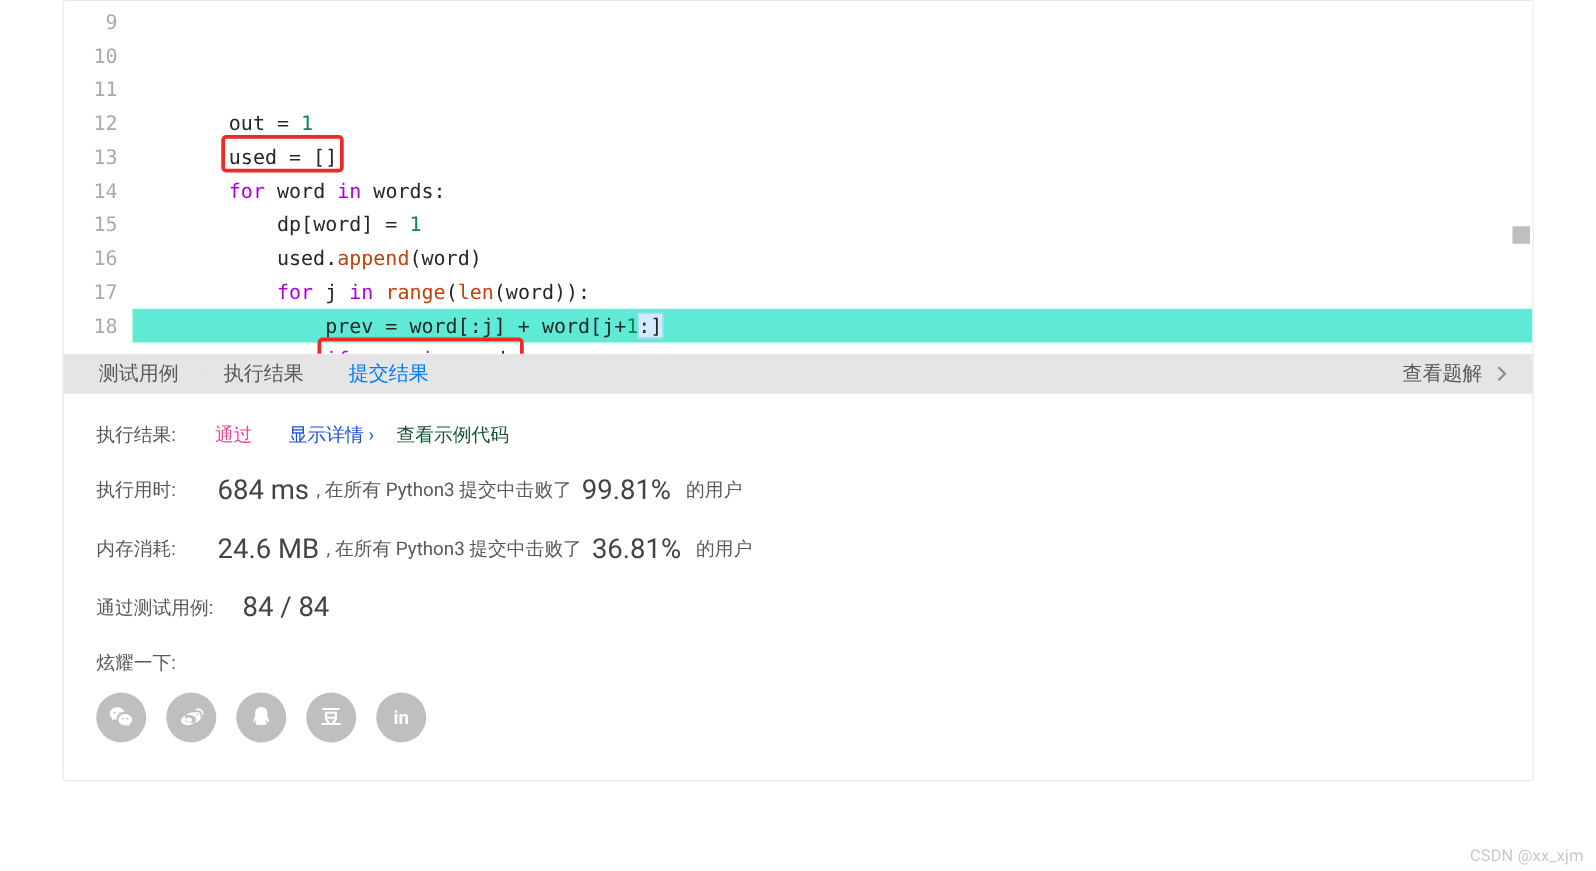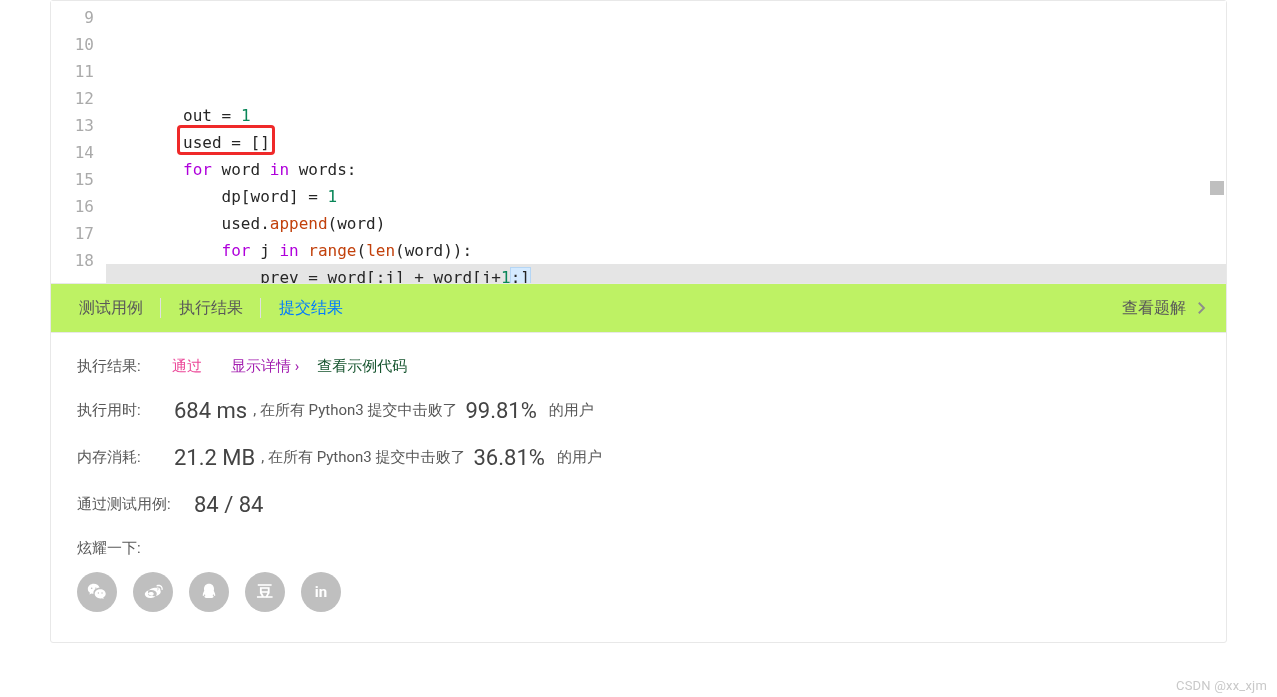--- a/index.html
+++ b/index.html
@@ -3,45 +3,45 @@
 <meta charset="utf-8">
 <style>
   * { box-sizing: border-box; margin: 0; padding: 0; }
   body { font-family: -apple-system, BlinkMacSystemFont, "Segoe UI", Roboto, "Helvetica Neue", Arial, sans-serif; background: #fff; color: #262626; width: 1277px; height: 697px; overflow: hidden; position: relative; }
   
   .container { border: 1px solid #e8e8e8; border-radius: 3px; margin: 0 50px; background: #fff; }
   
   .code-area { display: flex; height: 282px; overflow: hidden; background: #fff; position: relative; }
   .gutter { width: 55px; text-align: right; padding-right: 12px; color: #aaa; font-family: Consolas, Monaco, monospace; font-size: 16px; line-height: 27px; padding-top: 3px; user-select:none; }
   .gutter div { height: 27px; }
-  .code { flex: 1; font-family: Consolas, Monaco, monospace; font-size: 16px; line-height: 27px; padding-top: 20px; position: relative; white-space: pre; }
+  .code { flex: 1; font-family: Consolas, Monaco, monospace; font-size: 16px; line-height: 27px; padding-top: 3px; position: relative; white-space: pre; }
   .code-line { height: 27px; position: relative; }
-  .code-line.current { background: #e5e5e5; }
+  .code-line.current { background: #5eead4; }
   .kw { color: #af00db; }
   .fn { color: #c2410c; }
   .num { color: #098658; }
   .var { color: #262626; }
   .op { color: #af00db; }
   .punct { color: #262626; }
   .red-box { position: absolute; border: 3px solid #ef2929; border-radius: 4px; pointer-events: none; }
   .cursor-hl { background: #d4eaff; outline:1px solid #b5d6f5; }
   .scroll-mark { position:absolute; right:2px; top:180px; width:14px; height:14px; background:#bfbfbf; }
   
-  .tabs { display: flex; align-items: center; border-top: 1px solid #e8e8e8; border-bottom: 1px solid #e8e8e8; background: #bef264; height: 50px; padding: 0 10px; }
+  .tabs { display: flex; align-items: center; border-top: 1px solid #e8e8e8; border-bottom: 1px solid #e8e8e8; background: #e5e5e5; height: 32px; padding: 0 10px; }
   .tab { padding: 0 18px; font-size: 16px; color: #595959; height: 100%; display:flex; align-items:center; cursor:pointer; position:relative; }
   .tab.sep::after { content:""; position:absolute; right:0; top:14px; bottom:14px; width:1px; background:#e0e0e0; }
   .tab.active { color: #007aff; font-weight: 500; }
   .tabs-right { margin-left: auto; display:flex; align-items:center; color:#595959; font-size:16px; cursor:pointer; padding-right:6px; }
   .tabs-right svg { margin-left:6px; }
   
   .result { padding: 24px 26px 30px 26px; }
   .row { display:flex; align-items:center; margin-bottom: 22px; font-size:15px; color:#595959; }
   .row .label { width: 95px; color:#595959; }
   .pass { color:#ec4899; font-weight:500; margin-right:29px; }
-  .detail { color:#a21caf; margin-right:18px; }
+  .detail { color:#1d4ed8; margin-right:18px; }
   .example { color:#14532d; }
   .big { font-size:22px; color:#444; margin: 0 6px 0 2px; }
   .mid { font-size:15px; color:#595959; }
   
   .share-row { display:flex; align-items:center; gap:16px; margin-top:6px; }
   .share-icon { width:40px; height:40px; border-radius:50%; background:#bfbfbf; display:flex; align-items:center; justify-content:center; cursor:pointer; color:#fff; }
   
   .watermark { position:absolute; right:10px; bottom:4px; font-size:13px; color:#c9c9c9; letter-spacing:0.2px; }
 </style>
 </head>
@@ -89,21 +89,21 @@
     <div class="row">
       <span class="label">执行用时:</span>
       <span class="big">684 ms</span>
       <span class="mid">, 在所有 Python3 提交中击败了</span>
       <span class="big" style="margin-left:8px">99.81%</span>
       <span class="mid" style="margin-left:6px">的用户</span>
     </div>
 
     <div class="row">
       <span class="label">内存消耗:</span>
-      <span class="big">21.2 MB</span>
+      <span class="big">24.6 MB</span>
       <span class="mid">, 在所有 Python3 提交中击败了</span>
       <span class="big" style="margin-left:8px">36.81%</span>
       <span class="mid" style="margin-left:6px">的用户</span>
     </div>
 
     <div class="row">
       <span class="label" style="width:115px">通过测试用例:</span>
       <span class="big">84 / 84</span>
     </div>
 

